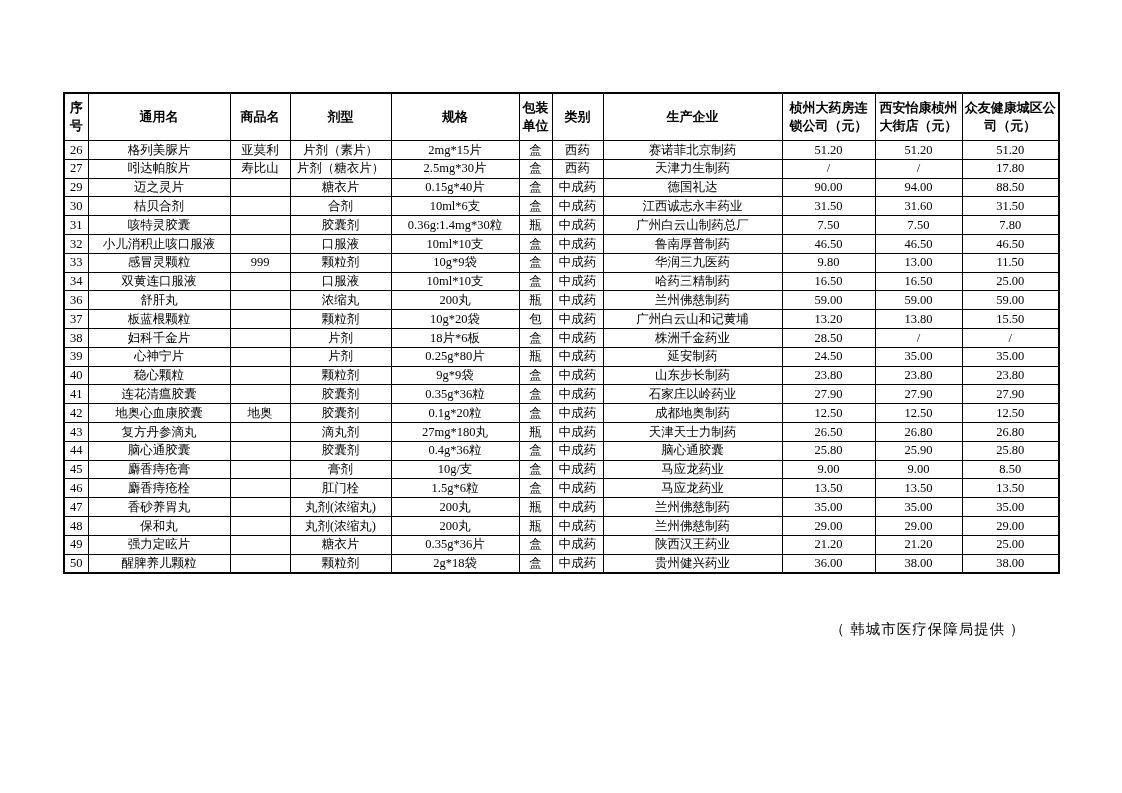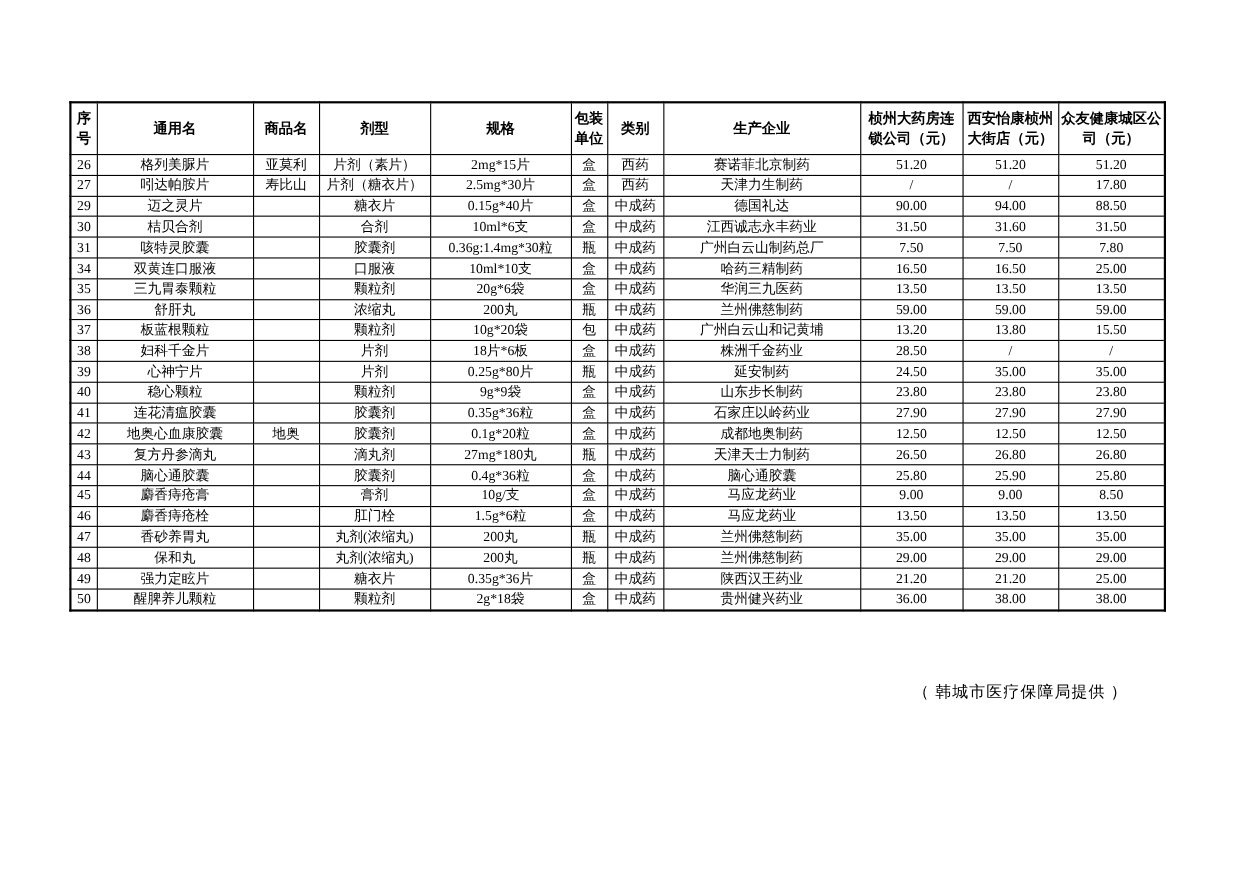--- a/index.html
+++ b/index.html
@@ -152,44 +152,57 @@
           <td>胶囊剂</td>
           <td>0.36g:1.4mg*30粒</td>
           <td>瓶</td>
           <td>中成药</td>
           <td>广州白云山制药总厂</td>
           <td>7.50</td>
           <td>7.50</td>
           <td>7.80</td>
         </tr>
         <tr>
+          <td>32</td>
+          <td>小儿消积止咳口服液</td>
+          <td></td>
+          <td>口服液</td>
+          <td>10ml*10支</td>
+          <td>盒</td>
+          <td>中成药</td>
+          <td>鲁南厚普制药</td>
+          <td>46.50</td>
+          <td>46.50</td>
+          <td>46.50</td>
+        </tr>
+        <tr>
+          <td>33</td>
+          <td>感冒灵颗粒</td>
+          <td>999</td>
+          <td>颗粒剂</td>
+          <td>10g*9袋</td>
+          <td>盒</td>
+          <td>中成药</td>
+          <td>华润三九医药</td>
+          <td>9.80</td>
+          <td>13.00</td>
+          <td>11.50</td>
+        </tr>
+        <tr>
           <td>34</td>
           <td>双黄连口服液</td>
           <td></td>
           <td>口服液</td>
           <td>10ml*10支</td>
           <td>盒</td>
           <td>中成药</td>
           <td>哈药三精制药</td>
           <td>16.50</td>
           <td>16.50</td>
           <td>25.00</td>
-        </tr>
-        <tr>
-          <td>35</td>
-          <td>三九胃泰颗粒</td>
-          <td></td>
-          <td>颗粒剂</td>
-          <td>20g*6袋</td>
-          <td>盒</td>
-          <td>中成药</td>
-          <td>华润三九医药</td>
-          <td>13.50</td>
-          <td>13.50</td>
-          <td>13.50</td>
         </tr>
         <tr>
           <td>36</td>
           <td>舒肝丸</td>
           <td></td>
           <td>浓缩丸</td>
           <td>200丸</td>
           <td>瓶</td>
           <td>中成药</td>
           <td>兰州佛慈制药</td>

